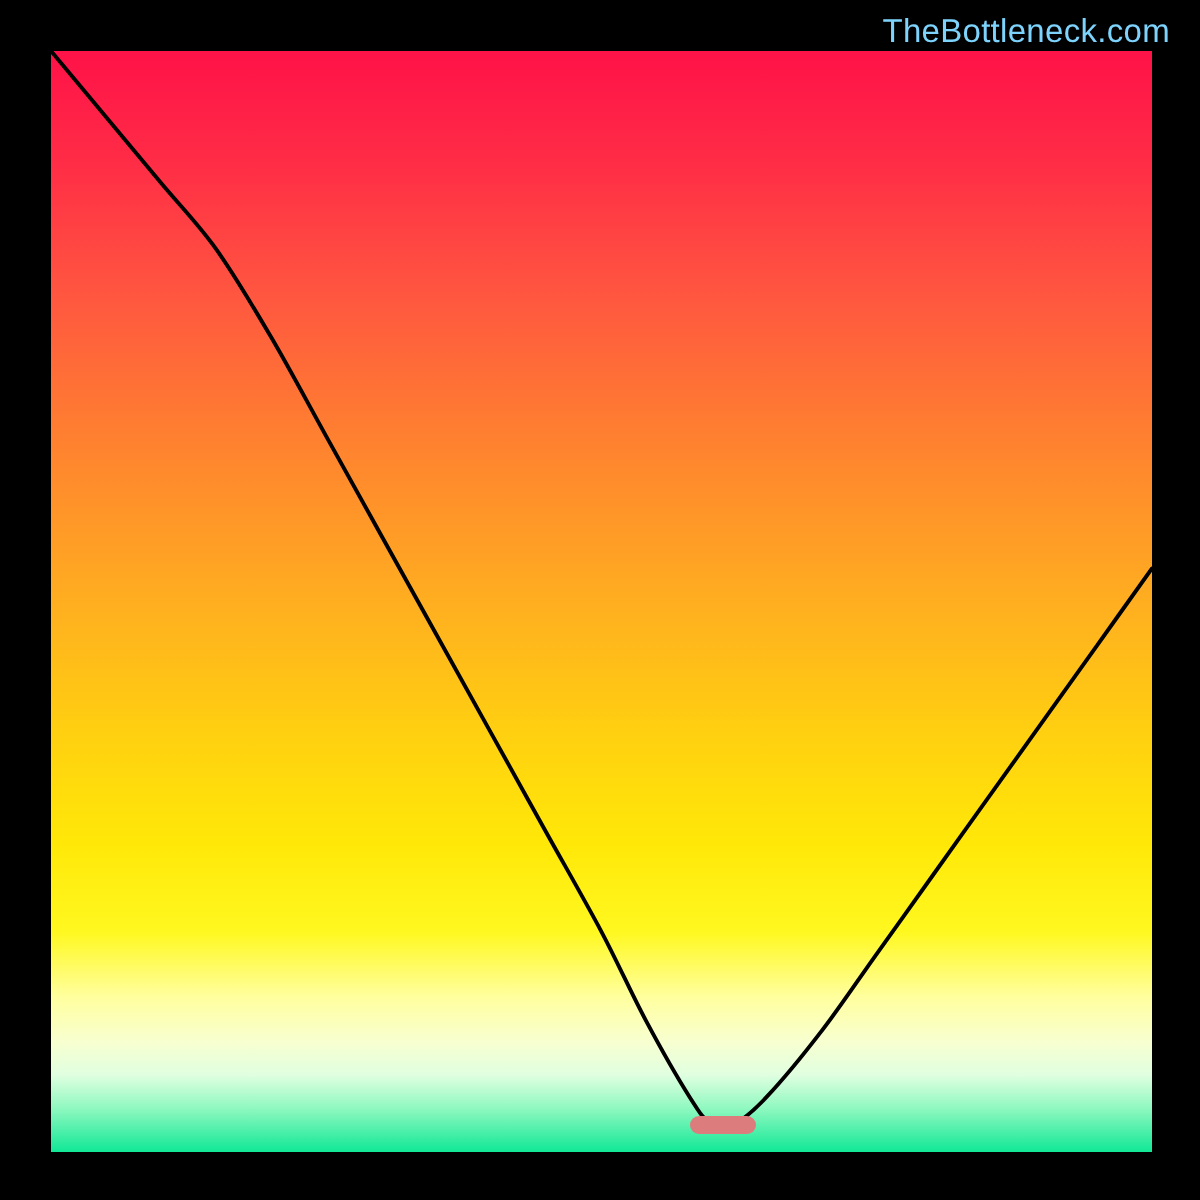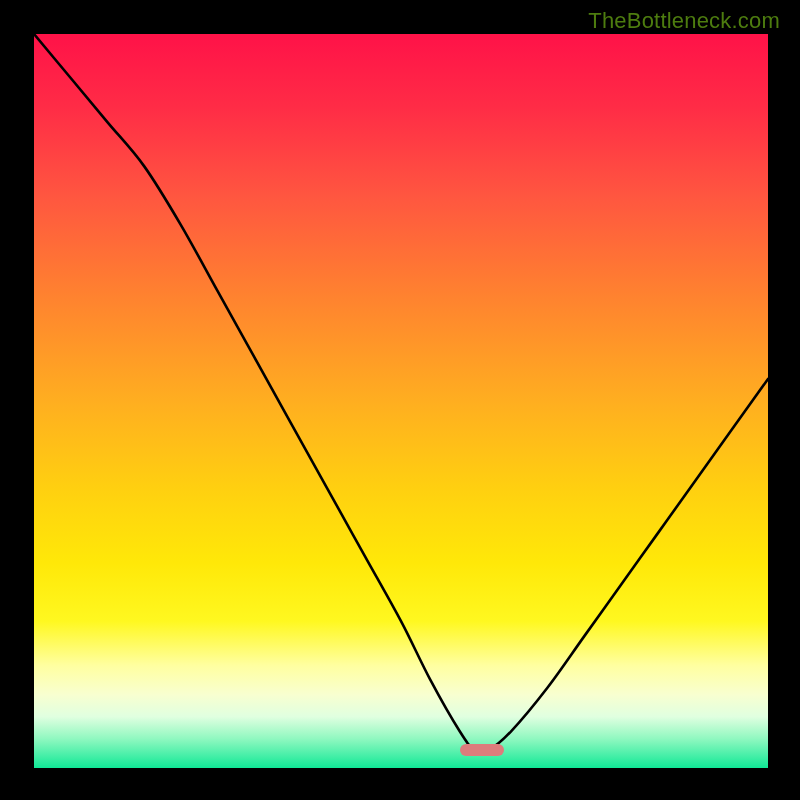--- a/index.html
+++ b/index.html
@@ -58,21 +58,21 @@
     position: absolute;
     background: #dd7c7c;
     border-radius: 6px;
   }
   .watermark {
     position: absolute;
     top: 8px;
     right: 20px;
     font-family: Arial, Helvetica, sans-serif;
     font-size: 22px;
-    color: #4d7c0f;
+    color: #7dd3fc;
     letter-spacing: 0.2px;
   }
 </style>
 </head>
 <body>
 
 <div class="chart-container">
   <div class="plot-area">
     <div class="gradient-bg"></div>
     <svg class="line-layer" viewBox="0 0 734 734" preserveAspectRatio="none">

